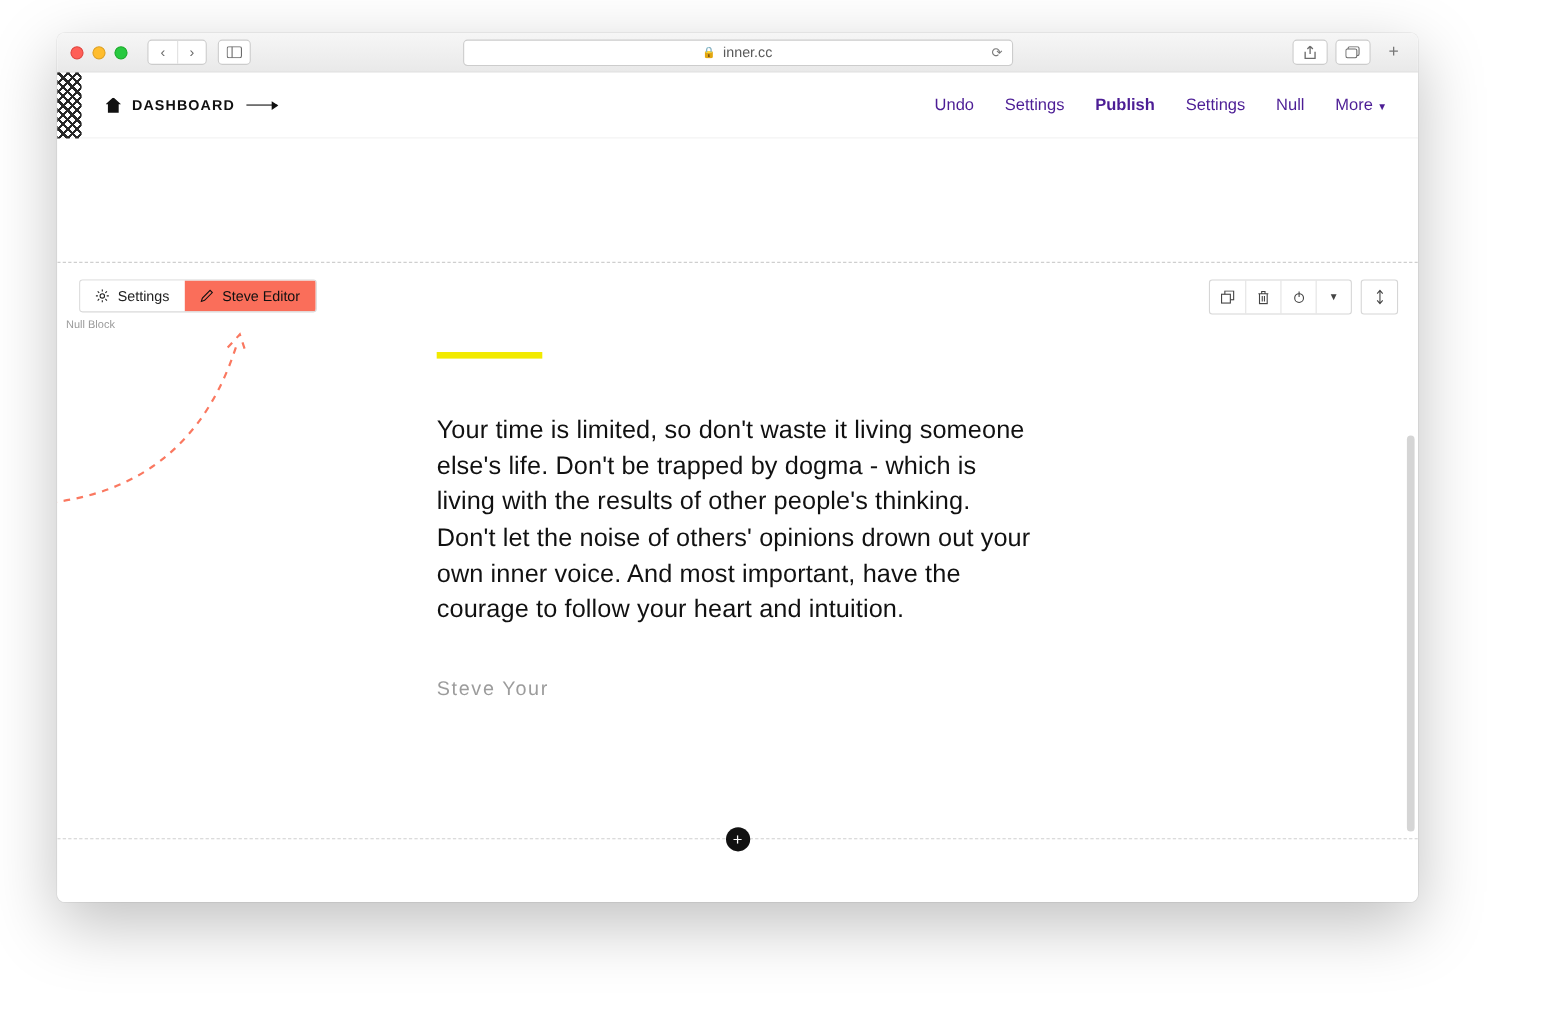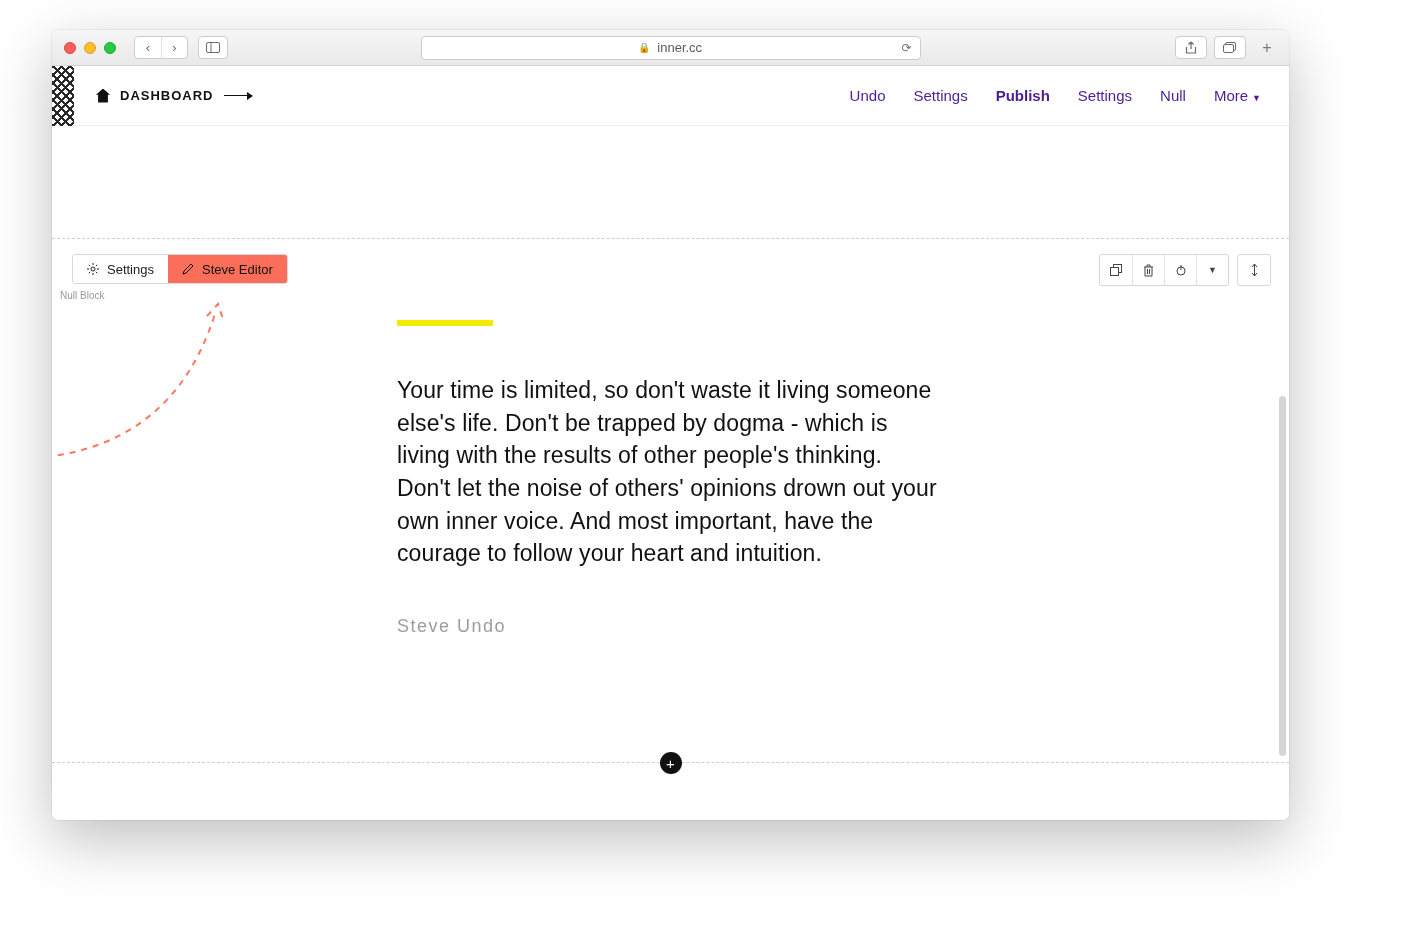--- a/index.html
+++ b/index.html
@@ -262,21 +262,21 @@
           <svg width="11" height="14" viewBox="0 0 11 14">
               <path d="M3 4l2.5-3L8 4M3 10l2.5 3L8 10M5.5 1v12" fill="none" stroke="#444"></path>
             </svg>
         </div>
       </div>
     </div>
 
     <div class="quote-wrap">
       <div class="yellow-bar"></div>
       <div class="quote-text">Your time is limited, so don't waste it living someone else's life. Don't be trapped by dogma - which is living with the results of other people's thinking. Don't let the noise of others' opinions drown out your own inner voice. And most important, have the courage to follow your heart and intuition.</div>
-      <div class="quote-author">Steve Undo</div>
+      <div class="quote-author">Steve Your</div>
     </div>
 
     <div class="add-btn">+</div>
     <div class="star">★</div>
 
     <div class="scroll-thumb"></div>
   </div>
 
 </div>
 

